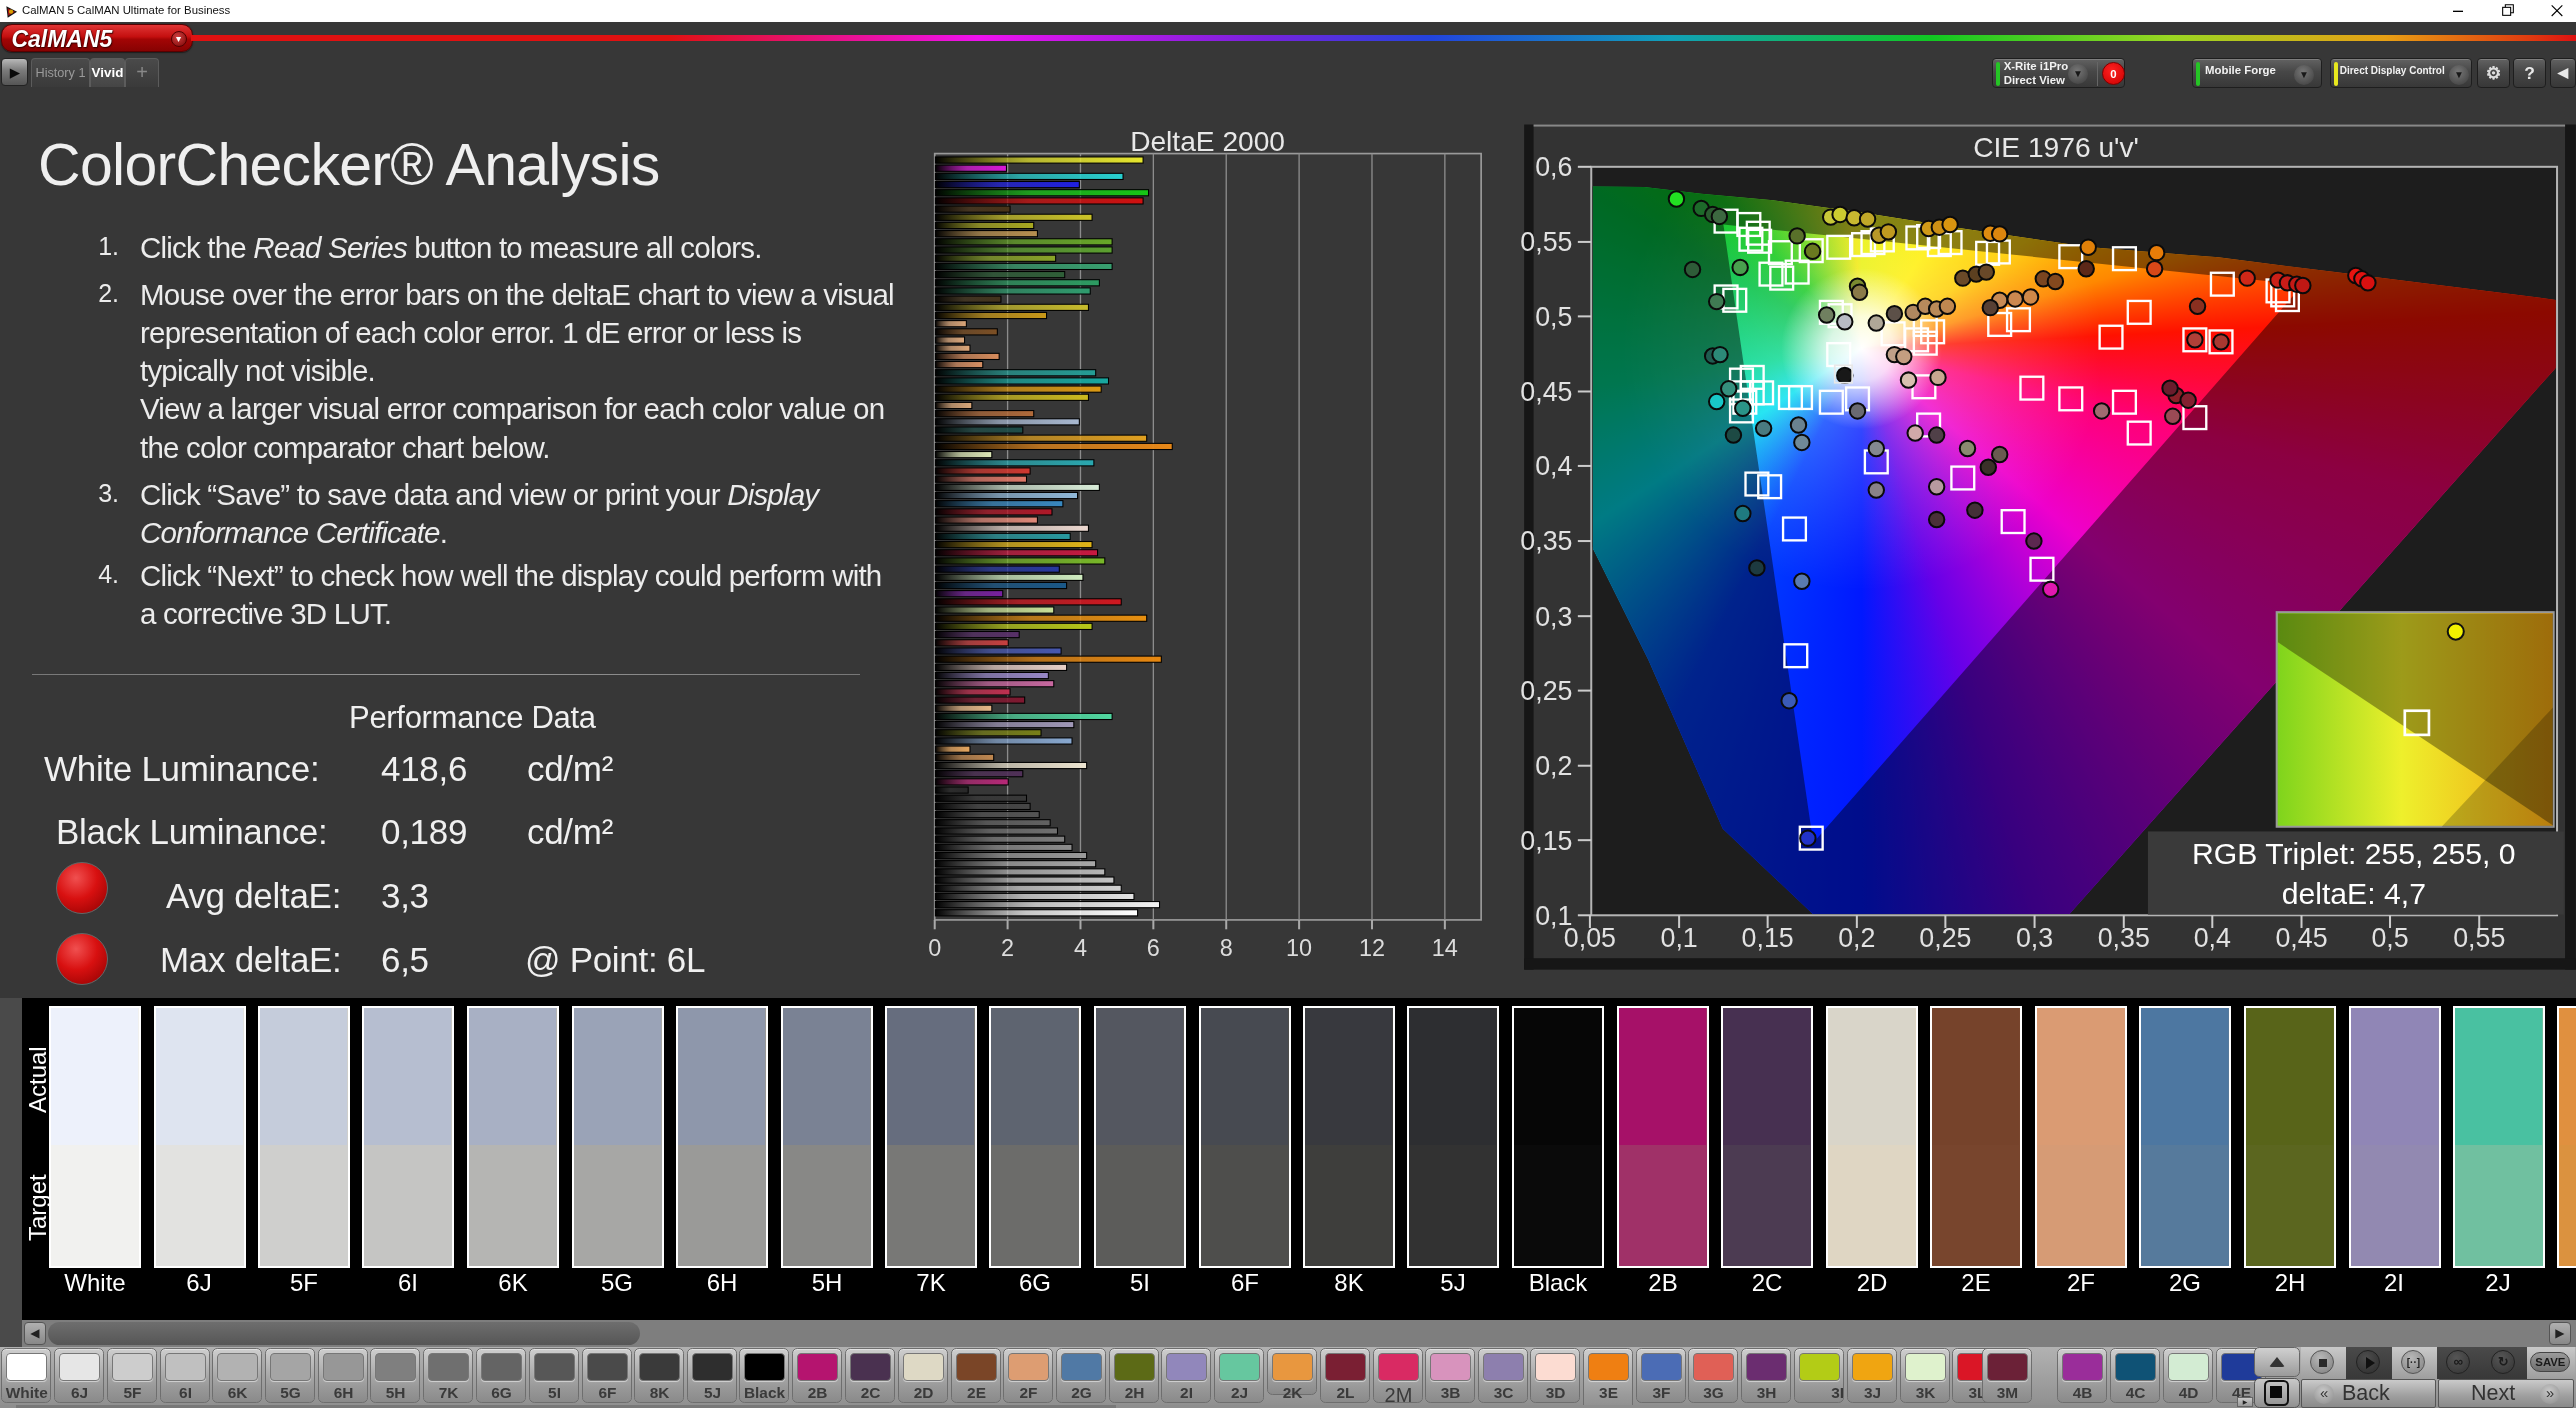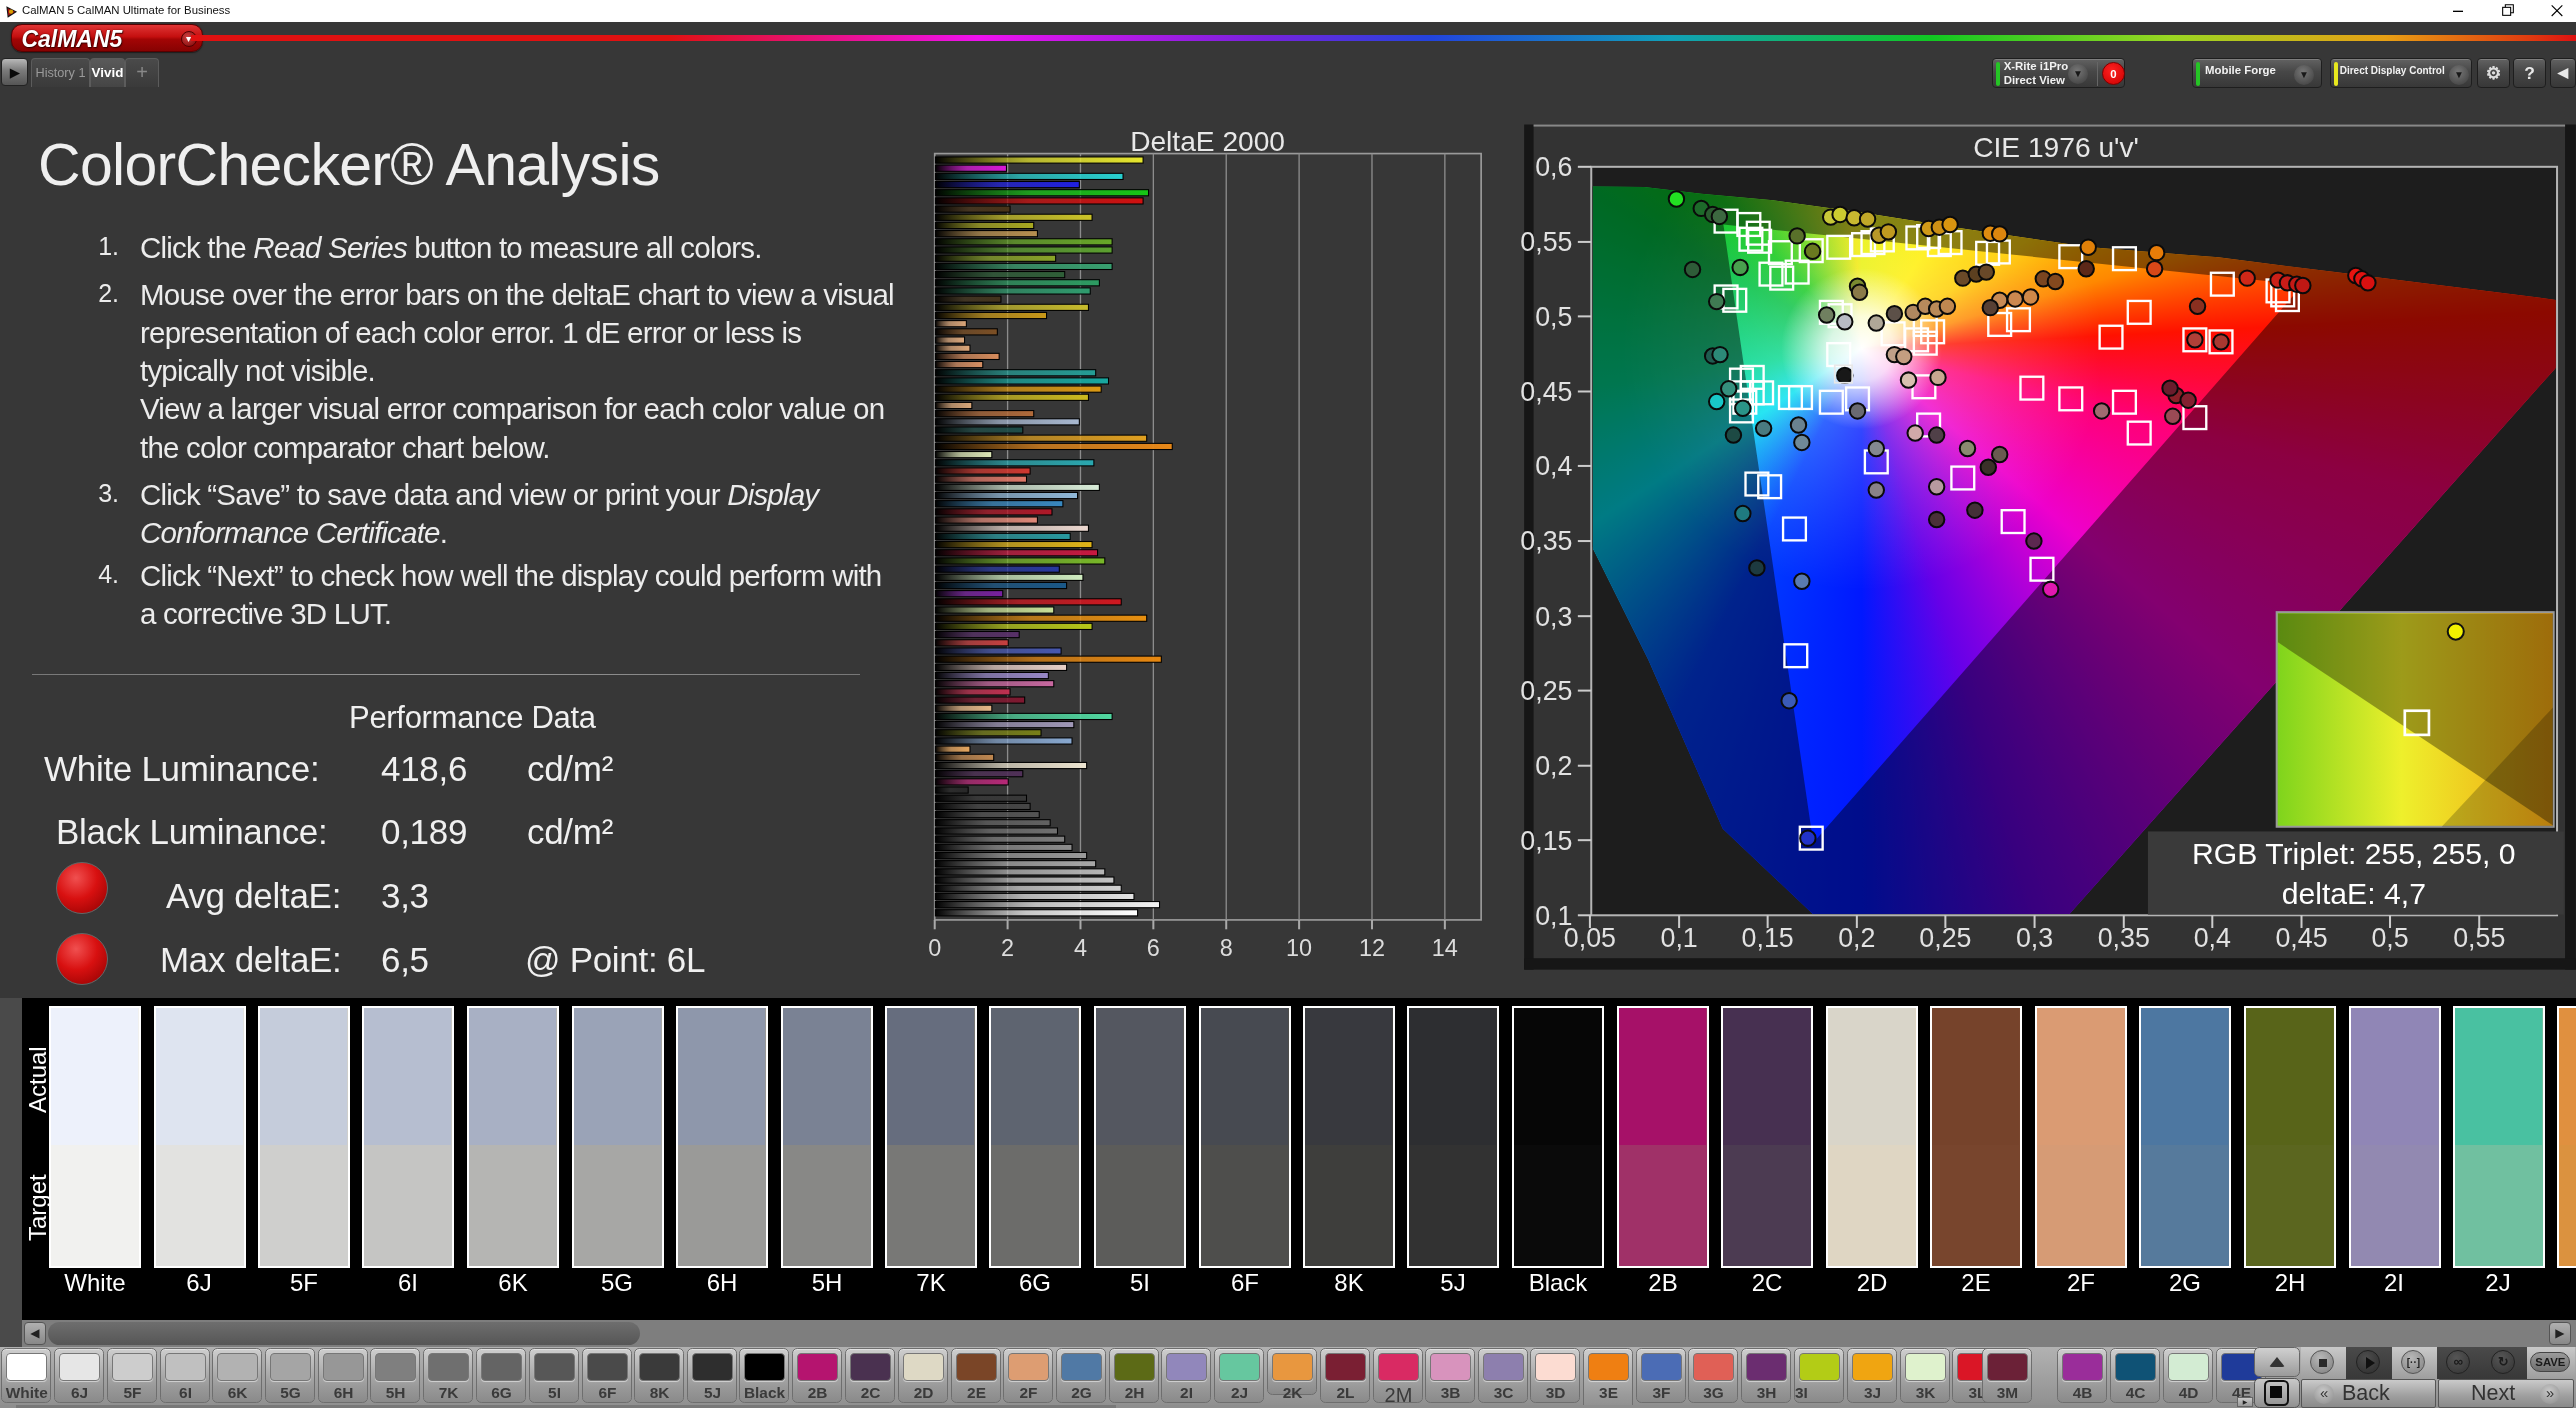--- a/index.html
+++ b/index.html
@@ -1,20 +1,20 @@
 <!DOCTYPE html>
 <html style="font-size:10.7px"><head><meta charset="utf-8">
 <style>
 *{margin:0;padding:0;box-sizing:border-box}
 html,body{width:2576px;height:1409px;overflow:hidden;background:#373737;font-family:"Liberation Sans",sans-serif}
 .abs{position:absolute}
 #titlebar{position:absolute;left:0;top:0;width:2576px;height:22px;background:#fff;color:#000}
 #titletxt{position:absolute;left:22px;top:4px;font-size:11.4px;color:#111}
 .winbtn{position:absolute;top:0;height:22px;color:#000;font-size:14.8px;text-align:center}
-#logo{position:absolute;left:11px;top:24px;width:192px;height:28px;border-radius:11px;
+#logo{position:absolute;left:1px;top:24px;width:192px;height:28px;border-radius:11px;
  background:linear-gradient(180deg,#e03535 0%,#c40f0f 45%,#a30505 55%,#870202 100%);
  border:0.7px solid #5a0000;box-shadow:0 0.7px 1.3px rgba(0,0,0,.5)}
 #logotxt{position:absolute;left:9.4px;top:0.7px;font-size:23px;font-weight:bold;font-style:italic;color:#fff;
  text-shadow:0.7px 1.3px 1.3px #300,0 0 1.3px #500;letter-spacing:0px}
 #logoarr{position:absolute;right:5.4px;top:6px;width:16px;height:16px;border-radius:50%;
  background:radial-gradient(circle at 40% 35%,#d04040,#7a0404);border:0.7px solid #520000;color:#fff;font-size:8.7px;text-align:center;line-height:14.8px}
 #rainbow{position:absolute;left:191px;top:35px;width:2385px;height:6px;
  background:linear-gradient(90deg,#e01111 0%,#e01111 20%,#ee11ee 33%,#7722dd 45%,#2244dd 52%,#11a0b8 62%,#11c822 73%,#9ad622 83%,#e8a014 92%,#e03c10 98%,#dd1111 100%)}
 .tab{position:absolute;top:58px;height:29px;background:linear-gradient(180deg,#4a4a4a,#3a3a3a);
  border:0.7px solid #5c5c5c;border-bottom:none;border-radius:4px 4px 0 0;color:#9a9a9a;font-size:17.4px;text-align:center}
@@ -1213,21 +1213,21 @@
 <div class="abs" style="left:1688px;top:1348px;width:50px;height:55px;border-radius:5.4px;background:linear-gradient(180deg,#cecece,#9a9a9a 70%,#8a8a8a);border:0.7px solid #6e6e6e;box-shadow:inset 0 0.7px 0 #e8e8e8">
     <div style="position:absolute;left:4px;top:4px;width:41px;height:28px;border-radius:4px;background:#e06056;border:0.7px solid #777;box-shadow:0 0.7px 0.7px rgba(255,255,255,.5)"></div>
     <div style="position:absolute;left:0;top:35px;width:49px;text-align:center;font-size:15.4px;font-weight:bold;color:#3a3a3a">3G</div>
   </div>
 <div class="abs" style="left:1741px;top:1348px;width:50px;height:55px;border-radius:5.4px;background:linear-gradient(180deg,#cecece,#9a9a9a 70%,#8a8a8a);border:0.7px solid #6e6e6e;box-shadow:inset 0 0.7px 0 #e8e8e8">
     <div style="position:absolute;left:4px;top:4px;width:41px;height:28px;border-radius:4px;background:#6b2d70;border:0.7px solid #777;box-shadow:0 0.7px 0.7px rgba(255,255,255,.5)"></div>
     <div style="position:absolute;left:0;top:35px;width:49px;text-align:center;font-size:15.4px;font-weight:bold;color:#3a3a3a">3H</div>
   </div>
 <div class="abs" style="left:1794px;top:1348px;width:50px;height:55px;border-radius:5.4px;background:linear-gradient(180deg,#cecece,#9a9a9a 70%,#8a8a8a);border:0.7px solid #6e6e6e;box-shadow:inset 0 0.7px 0 #e8e8e8">
     <div style="position:absolute;left:4px;top:4px;width:41px;height:28px;border-radius:4px;background:#b3cc16;border:0.7px solid #777;box-shadow:0 0.7px 0.7px rgba(255,255,255,.5)"></div>
-    <div style="position:absolute;left:0;top:35px;width:49px;text-align:left;font-size:15.4px;font-weight:bold;color:#3a3a3a">3I</div>
+    <div style="position:absolute;left:0;top:35px;width:49px;text-align:right;font-size:15.4px;font-weight:bold;color:#3a3a3a">3I</div>
   </div>
 <div class="abs" style="left:1847px;top:1348px;width:50px;height:55px;border-radius:5.4px;background:linear-gradient(180deg,#cecece,#9a9a9a 70%,#8a8a8a);border:0.7px solid #6e6e6e;box-shadow:inset 0 0.7px 0 #e8e8e8">
     <div style="position:absolute;left:4px;top:4px;width:41px;height:28px;border-radius:4px;background:#f0a511;border:0.7px solid #777;box-shadow:0 0.7px 0.7px rgba(255,255,255,.5)"></div>
     <div style="position:absolute;left:0;top:35px;width:49px;text-align:center;font-size:15.4px;font-weight:bold;color:#3a3a3a">3J</div>
   </div>
 <div class="abs" style="left:1900px;top:1348px;width:50px;height:55px;border-radius:5.4px;background:linear-gradient(180deg,#cecece,#9a9a9a 70%,#8a8a8a);border:0.7px solid #6e6e6e;box-shadow:inset 0 0.7px 0 #e8e8e8">
     <div style="position:absolute;left:4px;top:4px;width:41px;height:28px;border-radius:4px;background:#dff2cd;border:0.7px solid #777;box-shadow:0 0.7px 0.7px rgba(255,255,255,.5)"></div>
     <div style="position:absolute;left:0;top:35px;width:49px;text-align:center;font-size:15.4px;font-weight:bold;color:#3a3a3a">3K</div>
   </div>
 <div class="abs" style="left:1952px;top:1348px;width:50px;height:55px;border-radius:5.4px;background:linear-gradient(180deg,#cecece,#9a9a9a 70%,#8a8a8a);border:0.7px solid #6e6e6e;box-shadow:inset 0 0.7px 0 #e8e8e8">

